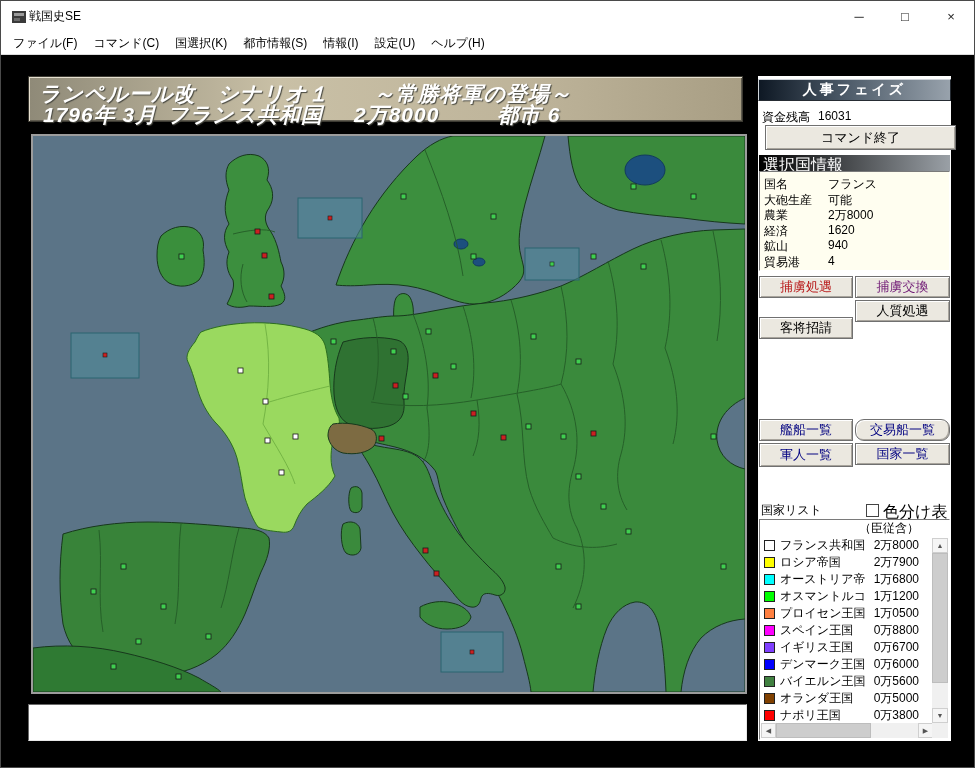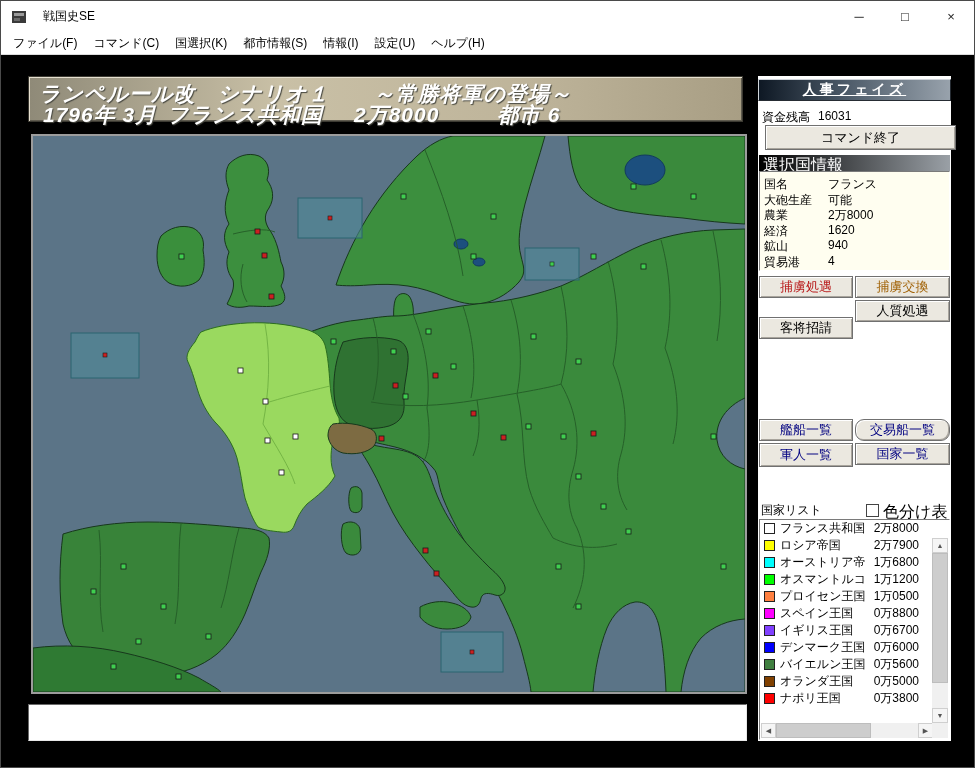--- a/index.html
+++ b/index.html
@@ -1,21 +1,21 @@
 <!DOCTYPE html>
 <html><head>
 <meta charset="utf-8">
 <style>
   html,body{margin:0;padding:0;background:#1a1a1a;}
   .window{position:relative;width:975px;height:768px;background:#000;border:1px solid #4a4a4a;
     box-sizing:border-box;overflow:hidden;font-family:"Liberation Sans",sans-serif;}
   
   .titlebar{position:absolute;left:0;top:0;width:100%;height:31px;background:#fff;display:flex;align-items:center;}
   .app-icon{margin-left:10px;width:16px;height:16px;flex:none;}
-  .win-title{margin-left:16px;font-size:12px;color:#000;}
+  .win-title{margin-left:2px;font-size:12px;color:#000;}
   .win-controls{margin-left:auto;display:flex;height:100%;}
   .win-btn{width:46px;height:100%;display:flex;align-items:center;justify-content:center;font-size:13px;color:#222;}
   
   .menubar{position:absolute;left:0;top:31px;width:100%;height:23px;background:#fff;display:flex;align-items:center;
     font-size:12px;color:#000;padding-left:4px;box-sizing:border-box;border-bottom:1px solid #dcdcdc;}
   .menu-item{padding:0 8px;height:100%;display:flex;align-items:center;}
   
   .banner{position:absolute;left:27px;top:75px;width:715px;height:46px;
     background:linear-gradient(90deg,#8f8a78 0%,#c9c0a6 35%,#beb49a 70%,#a89e84 100%);
     border:1px solid #3c3a32;box-shadow:inset 1px 1px 0 #e6e0d0, inset -1px -1px 0 #5f5b4f;box-sizing:border-box;}
@@ -26,21 +26,21 @@
   .map-frame{position:absolute;left:30px;top:133px;width:712px;height:556px;border:2px solid #9c9c9c;background:#5b7487;}
   .map-frame svg{display:block;}
   
   .message-bar{position:absolute;left:27px;top:703px;width:719px;height:37px;background:#fff;
     border:1px solid;border-color:#6a6a6a #e8e8e8 #e8e8e8 #6a6a6a;box-sizing:border-box;}
   
   .sidebar{position:absolute;left:757px;top:75px;width:193px;height:665px;background:#fff;color:#000;}
   .phase-header{position:absolute;left:0;top:3px;width:193px;height:22px;
     background:linear-gradient(90deg,#0e1824,#4c5a68 45%,#98a2ac);color:#fff;font-size:14px;font-weight:bold;
     display:flex;align-items:center;justify-content:center;letter-spacing:3px;
-    border:1px solid;border-color:#cfd4da #262c33 #262c33 #cfd4da;box-sizing:border-box;text-decoration:underline;}
+    border:1px solid;border-color:#cfd4da #262c33 #262c33 #cfd4da;box-sizing:border-box;}
   .funds-row{position:absolute;left:4px;top:33px;font-size:12px;}
   .funds-value{position:absolute;left:56px;top:0;width:80px;}
   .btn3d{background:#ebe8e0;border:1px solid #707070;box-shadow:inset 1px 1px 0 #fff, inset -1px -1px 0 #a8a49c;
     display:flex;align-items:center;justify-content:center;font-size:13px;color:#000;box-sizing:border-box;position:absolute;}
   .cmd-btn{left:1px;top:49px;width:191px;height:25px;margin-left:6px;}
   .sel-header{position:absolute;left:1px;top:79px;width:191px;height:20px;
     background:linear-gradient(90deg,#000,#9aa0a6);color:#fff;font-size:16px;display:flex;align-items:center;
     padding-left:4px;box-sizing:border-box;}
   .info-box{position:absolute;left:1px;top:95px;width:191px;height:100px;background:#fffef0;
     border:1px solid;border-color:#7a7a7a #fff #fff #7a7a7a;box-sizing:border-box;font-size:12px;padding-top:4px;}
@@ -290,34 +290,35 @@
         <span class="info-label">鉱山</span>
         <span>940</span>
       </div>
       <div class="info-row">
         <span class="info-label">貿易港</span>
         <span>4</span>
       </div>
     </div>
 
     <div class="btn3d ab1" style="color: #b91c1c;">捕虜処遇</div>
-    <div class="btn3d ab2" style="color: #a16207;">捕虜交換</div>
+    <div class="btn3d ab2" style="color: #701a75;">捕虜交換</div>
     <div class="btn3d ab3" style="color: rgb(0, 0, 0);">客将招請</div>
     <div class="btn3d ab4" style="color: rgb(0, 0, 0);">人質処遇</div>
 
     <div class="btn3d lb1" style="color: rgb(0, 0, 128);">艦船一覧</div>
     <div class="btn3d lb2" style="color: rgb(0, 0, 128); border-radius: 9px;">交易船一覧</div>
     <div class="btn3d lb3" style="color: rgb(0, 0, 128);">軍人一覧</div>
     <div class="btn3d lb4" style="color: rgb(0, 0, 128);">国家一覧</div>
 
     <div class="nl-title">国家リスト</div>
     <div class="cb-box"></div>
     <div class="cb-label">色分け表示</div>
 
     <div class="nation-box">
+      <div class="nl-header">（臣従含）</div>
 
       <div class="nation-row">
         <div class="swatch" style="background-color: rgb(255, 255, 255);"></div>
         <span class="n-name">フランス共和国</span>
         <span class="n-val">2万8000</span>
       </div>
       <div class="nation-row">
         <div class="swatch" style="background-color: rgb(255, 255, 0);"></div>
         <span class="n-name">ロシア帝国</span>
         <span class="n-val">2万7900</span>

